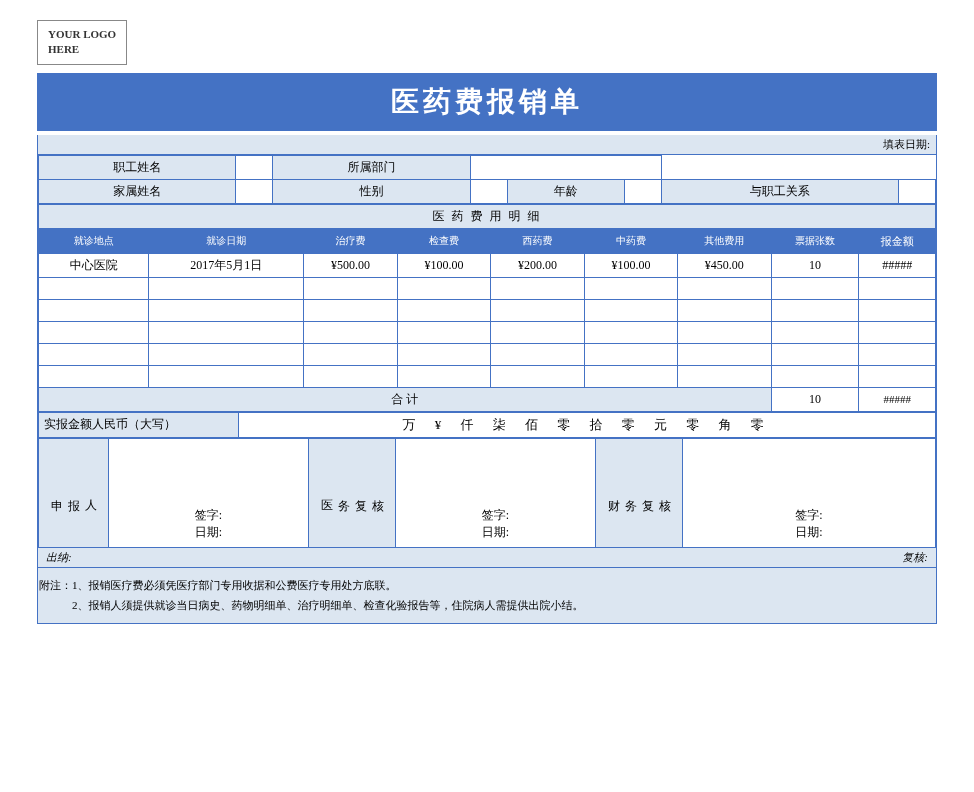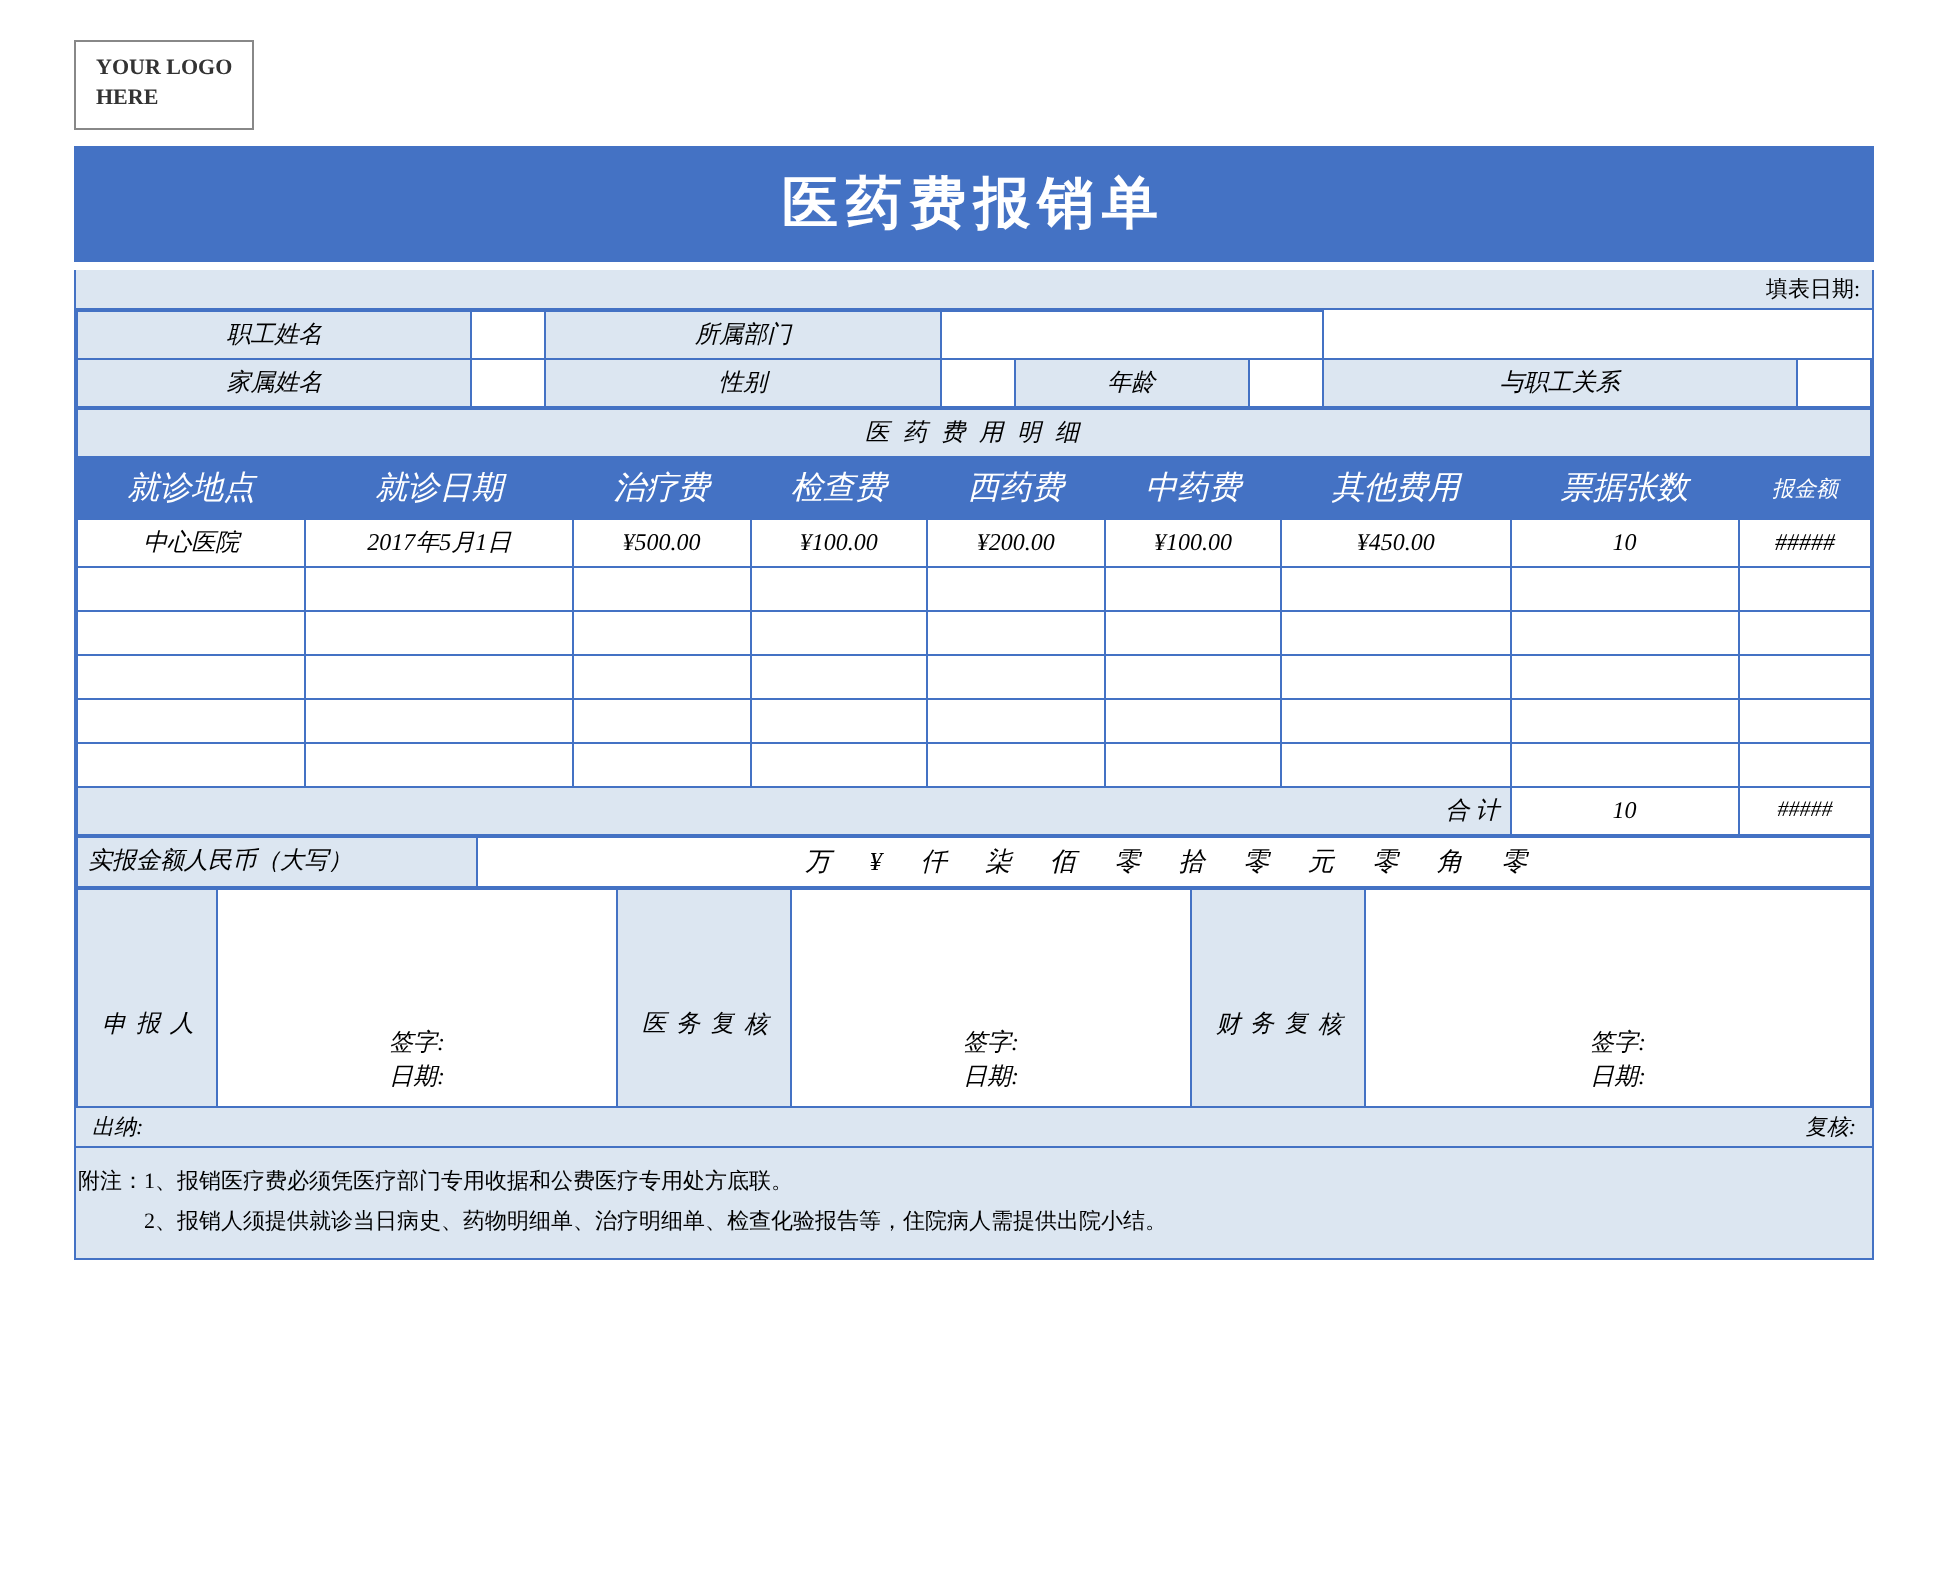--- a/index.html
+++ b/index.html
@@ -45,41 +45,40 @@
     .date-row {
       text-align: right;
       padding: 2px 6px;
       font-size: 11px;
       background: #dce6f1;
       border-bottom: 1px solid #4472c4;
     }
     table {
       width: 100%;
       border-collapse: collapse;
-      font-style: italic;
     }
     td, th {
       border: 1px solid #4472c4;
       padding: 3px 5px;
       text-align: center;
       vertical-align: middle;
     }
     .label-cell {
       background: #dce6f1;
       font-weight: normal;
       white-space: nowrap;
     }
     .value-cell {
       background: #fff;
     }
     .header-row th {
       background: #4472c4;
       color: #fff;
       font-weight: normal;
-      font-size: 16px;
+      font-size: 10px;
       padding: 4px 3px;
     }
     .section-header td {
       background: #dce6f1;
       text-align: center;
       letter-spacing: 2px;
       font-weight: normal;
     }
     .data-row td {
       background: #fff;
@@ -236,21 +235,21 @@
             <td></td>
             <td></td>
             <td></td>
             <td></td>
             <td></td>
           </tr>
         </tbody>
 
       <tbody>
           <tr class="total-row">
-        <td colspan="7" style="text-align:right; background:#dce6f1;">合 计</td>
+        <td colspan="7" style="text-align:center; background:#dce6f1;">合 计</td>
         <td>10</td>
         <td class="overflow-text">#####</td>
       </tr>
     </tbody>
       </table>
 
     <table>
       <tbody>
           <tr>
         <td class="label-cell" style="width:200px; text-align:left;">实报金额人民币（大写）</td>

